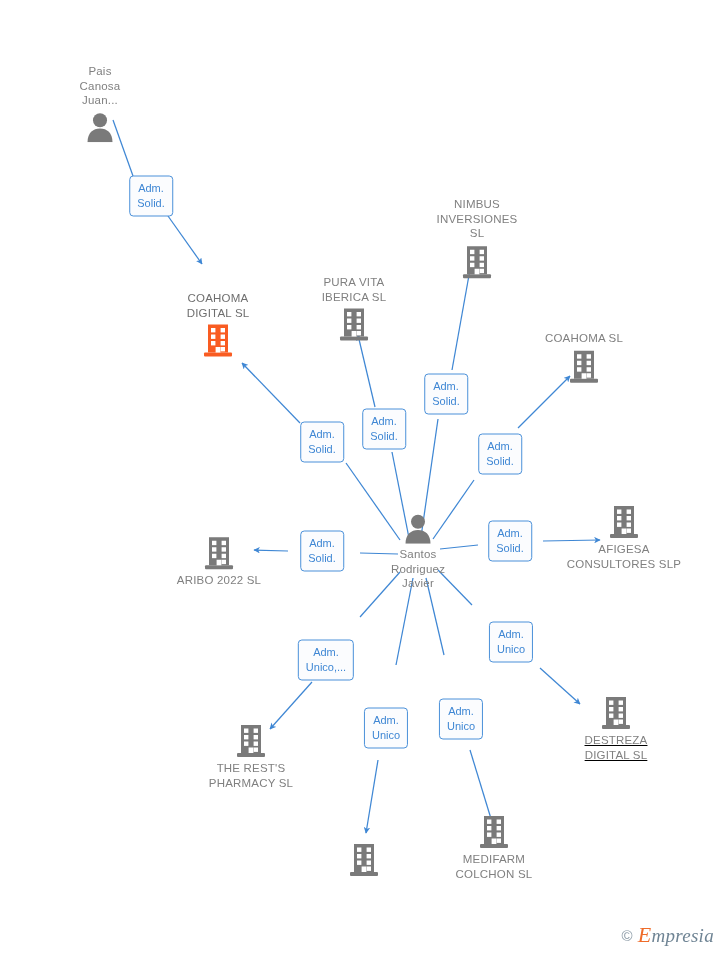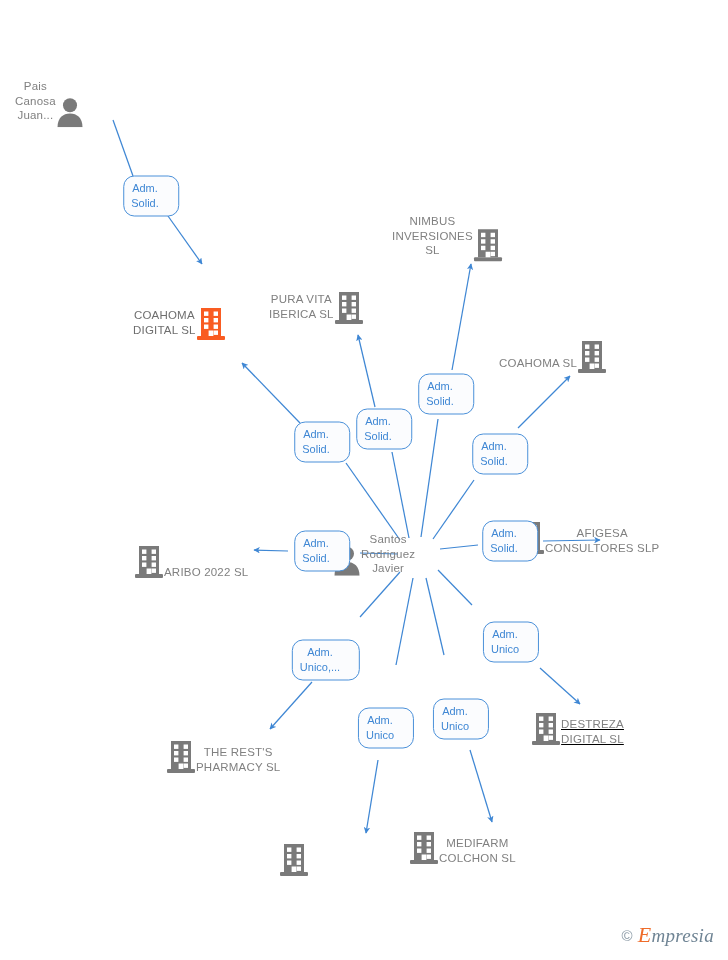--- a/index.html
+++ b/index.html
@@ -23,22 +23,22 @@
     left: 0;
     top: 0;
     width: 728px;
     height: 960px;
     pointer-events: none;
   }
   .node {
     position: absolute;
     transform: translate(-50%, -50%);
     display: flex;
-    flex-direction: row;
-    align-items: flex-end;
+    flex-direction: column;
+    align-items: center;
     width: 170px;
     margin-left: 0;
   }
   .node .node-label {
     font-size: 11.5px;
     line-height: 14.5px;
     color: #808080;
     text-align: center;
     letter-spacing: 0.2px;
     white-space: pre-line;
@@ -48,26 +48,26 @@
   .node.label-above .node-label { order: 0; margin-bottom: 4px; }
   .node .glyph { order: 1; line-height: 0; }
   .node.highlight .node-label { color: #6e6e6e; }
 
   .edge-label {
     position: absolute;
     transform: translate(-50%, -50%);
     box-sizing: border-box;
     background: #fbfcfe;
     border: 1.3px solid #4a90d9;
-    border-radius: 11px;
+    border-radius: 4px;
     color: #3f87d4;
     font-size: 11px;
     line-height: 15px;
     text-align: center;
-    padding: 4px 19px 5px 7px;
+    padding: 4px 7px 5px 7px;
     font-family: "Liberation Sans", sans-serif;
     white-space: pre-line;
     box-shadow: 0 0 0 0 rgba(0,0,0,0);
   }
   #watermark {
     position: absolute;
     right: 14px;
     bottom: 12px;
     display: flex;
     align-items: center;
@@ -195,21 +195,21 @@
             <rect x="17.6" y="4.5" width="4.4" height="4.4" fill="#fff"></rect>
             <rect x="8" y="11" width="4.4" height="4.4" fill="#fff"></rect>
             <rect x="17.6" y="11" width="4.4" height="4.4" fill="#fff"></rect>
             <rect x="8" y="17.5" width="4.4" height="4.4" fill="#fff"></rect>
             <rect x="17.6" y="17.5" width="4.4" height="4.4" fill="#fff"></rect>
             <rect x="12.6" y="23.5" width="4.8" height="5.5" fill="#fff"></rect>
             <rect x="17.6" y="23.5" width="4.4" height="4.4" fill="#fff"></rect>
           </svg></span>
         <span class="node-label">COAHOMA SL</span>
       </div>
-      <div class="node label-below" style="left: 600px; top: 538px;">
+      <div class="node label-below" style="left: 624px; top: 538px;">
         <span class="glyph"><svg width="30" height="34" viewBox="0 0 30 34" xmlns="http://www.w3.org/2000/svg">
             <rect x="5" y="1" width="20" height="28" fill="#7a7a7a"></rect>
             <rect x="1" y="29" width="28" height="4" rx="1" fill="#7a7a7a"></rect>
             <rect x="8" y="4.5" width="4.4" height="4.4" fill="#fff"></rect>
             <rect x="17.6" y="4.5" width="4.4" height="4.4" fill="#fff"></rect>
             <rect x="8" y="11" width="4.4" height="4.4" fill="#fff"></rect>
             <rect x="17.6" y="11" width="4.4" height="4.4" fill="#fff"></rect>
             <rect x="8" y="17.5" width="4.4" height="4.4" fill="#fff"></rect>
             <rect x="17.6" y="17.5" width="4.4" height="4.4" fill="#fff"></rect>
             <rect x="12.6" y="23.5" width="4.8" height="5.5" fill="#fff"></rect>

